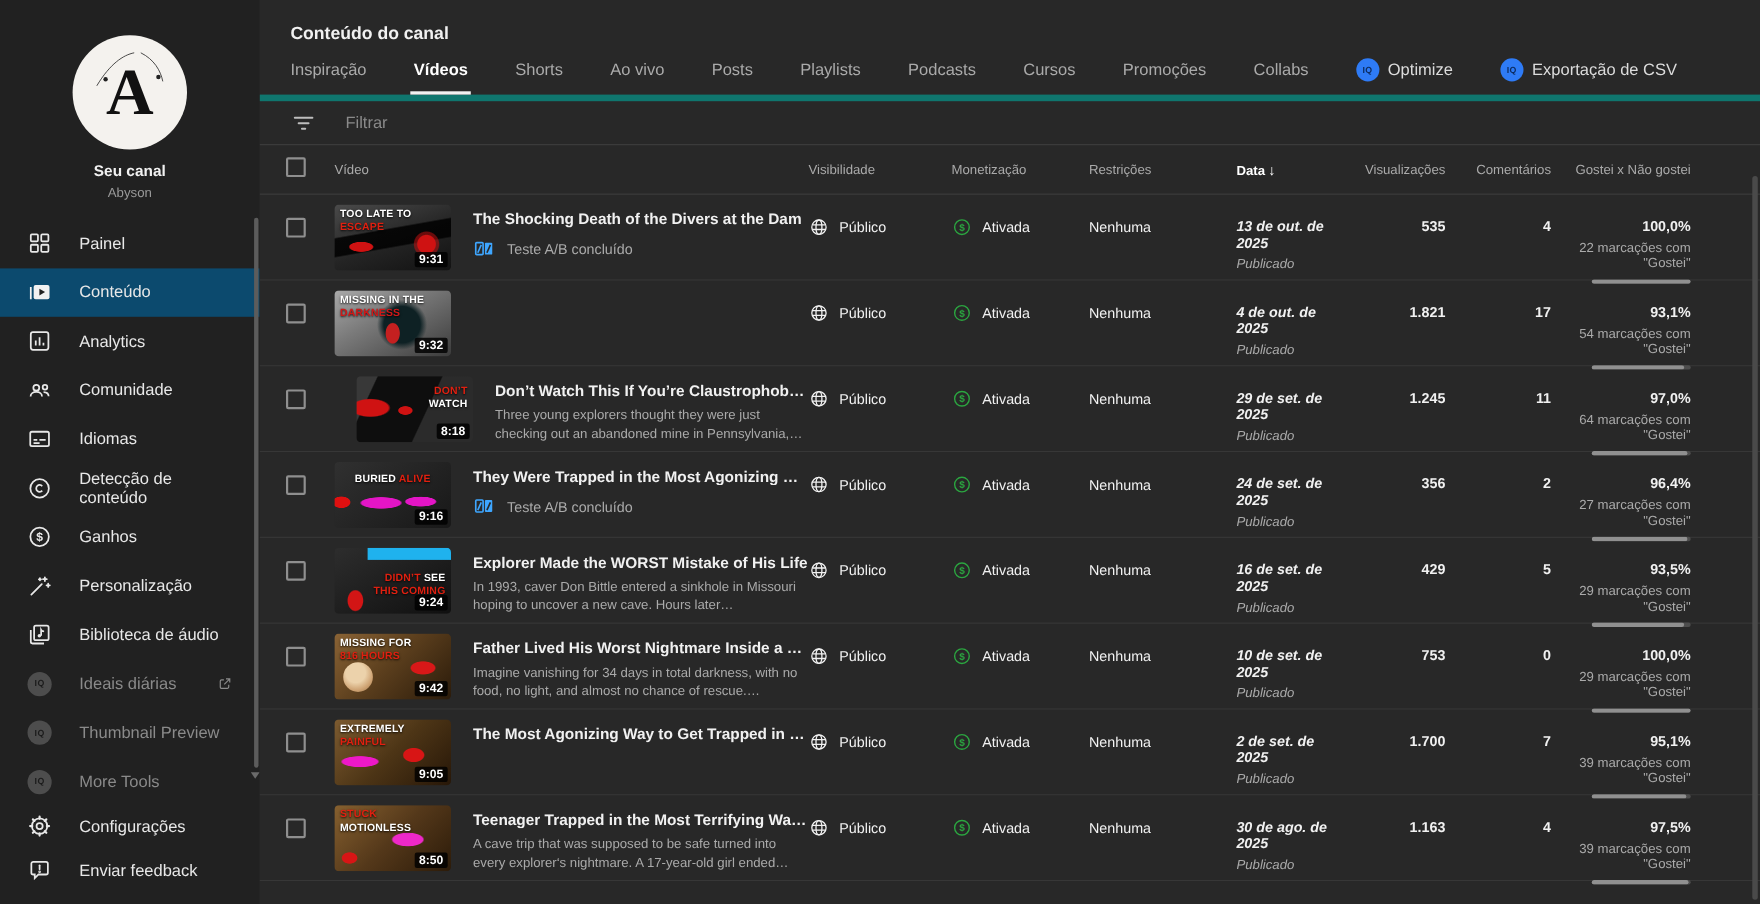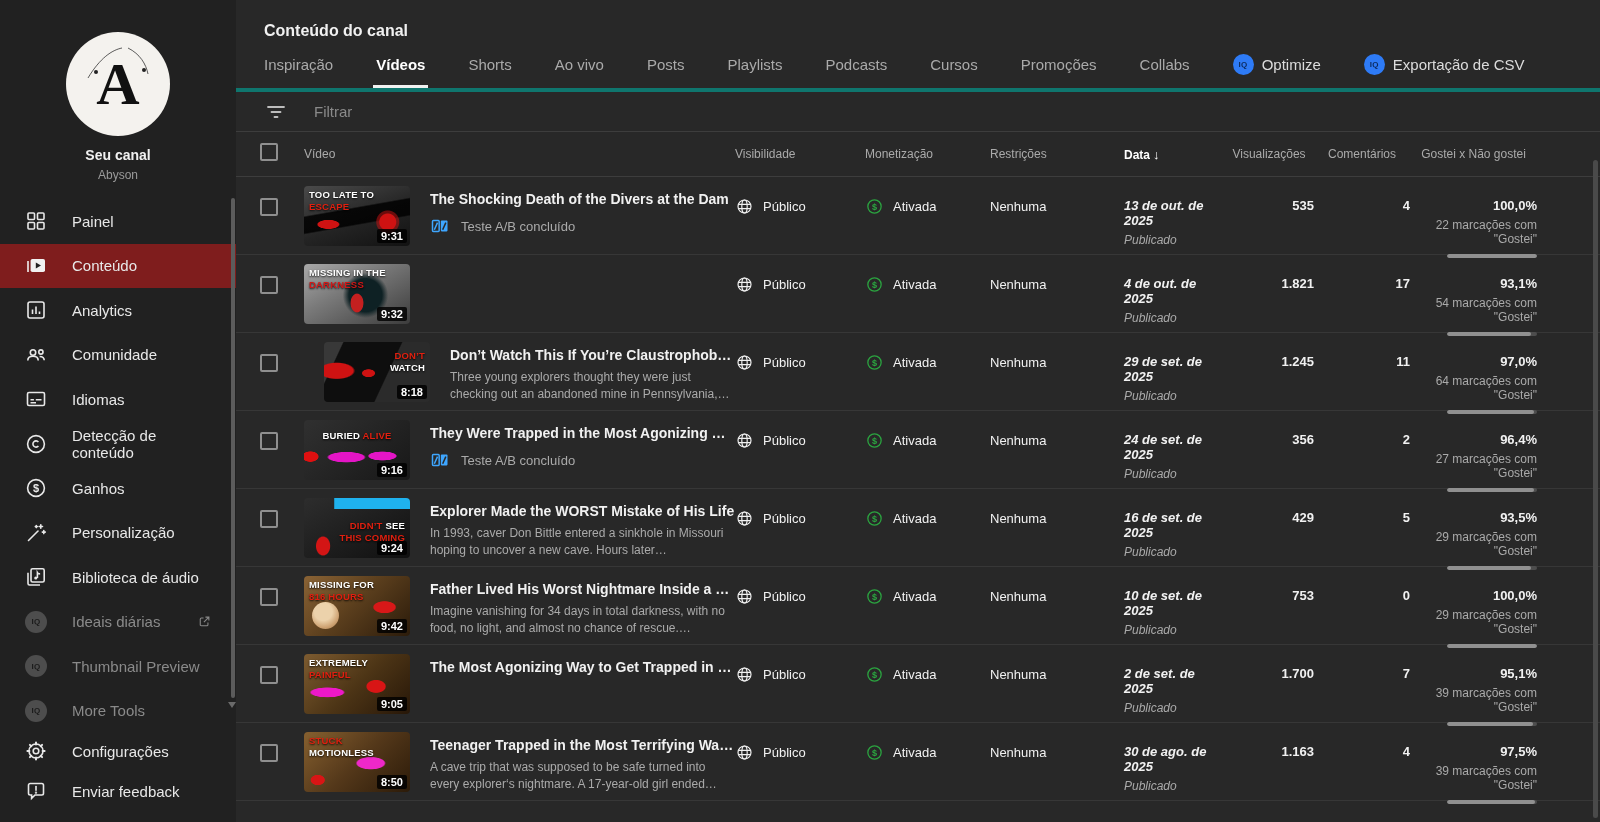--- a/index.html
+++ b/index.html
@@ -12,57 +12,57 @@
   .channel { text-align:center; padding-top:32px; }
   .avatar { width:104px; height:104px; border-radius:50%; background:#f4f2ee; margin:0 auto;
     display:flex; align-items:center; justify-content:center; position:relative; }
   .avatar-letter { font-family:"Liberation Serif", serif; font-size:60px; font-weight:bold; color:#111; line-height:1; }
   .avatar-rope { position:absolute; inset:0; }
   .channel-name { margin-top:11px; font-size:14px; font-weight:bold; color:#f1f1f1; }
   .channel-handle { margin-top:5px; font-size:12px; color:#9a9a9a; }
   .nav { margin-top:17px; }
   .nav-item { height:44.5px; display:flex; align-items:center; padding:0 24px; gap:24px;
     font-size:15px; color:#e8e8e8; cursor:pointer; }
-  .nav-item.selected { background:#7f1d1d; }
+  .nav-item.selected { background:#0c4a6e; }
   .nav-item.muted { color:#8a8a8a; }
   .nav-item.compact { height:36px; }
   .nav-icon { width:24px; height:24px; flex:none; display:flex; align-items:center; justify-content:center; }
   .nav-icon svg { width:24px; height:24px; }
   .ext-icon { margin-left:auto; display:flex; }
   .iq-badge { width:22px; height:22px; border-radius:50%; background:#4d4d4d; display:flex;
     align-items:center; justify-content:center; flex:none; }
   .iq-badge::before { content:"IQ"; font-size:8px; font-weight:bold; color:#1b1b1b; letter-spacing:.3px; }
   .iq-badge.blue { background:#2e7bf6; width:21px; height:21px; }
   .iq-badge.blue::before { color:#0b2a5e; }
   .side-scroll-thumb { position:absolute; right:1px; top:198px; width:4px; height:500px;
     background:#5c5c5c; border-radius:2px; }
   .side-scroll-arrow { position:absolute; right:0; top:702px; width:0; height:0;
     border-left:4px solid transparent; border-right:4px solid transparent; border-top:6px solid #6a6a6a; }
 
   
   .main { position:relative; flex:1; height:822px; overflow:hidden; background:#282828; }
   .page-title { padding:22px 28px 0 28px; font-size:16px; font-weight:bold; color:#f1f1f1; }
-  .tabs { display:flex; align-items:center; height:51px; padding:0 28px; border-bottom:4px solid #0f766e; margin-top:1px; }
+  .tabs { display:flex; align-items:center; height:51px; padding:0 28px; border-bottom:6px solid #0f766e; margin-top:1px; }
   .tab { position:relative; height:100%; display:flex; align-items:center; gap:8px;
     margin-right:43px; font-size:15px; color:#aaaaaa; cursor:pointer; white-space:nowrap; }
   .tab.active { color:#ffffff; font-weight:bold; }
   .tab.active::after { content:""; position:absolute; left:-3px; right:-3px; bottom:0; height:3px; background:#f1f1f1; }
   .tab.badged { color:#dcdcdc; }
 
   .filter-bar { display:flex; align-items:center; height:40px; padding:0 28px; border-bottom:1px solid #3d3d3d; }
   .filter-icon { display:flex; width:24px; }
   .filter-input { background:transparent; border:none; outline:none; margin-left:26px;
     font-size:15px; color:#f1f1f1; width:400px; font-family:"Liberation Sans", sans-serif; }
   .filter-input::placeholder { color:#8a8a8a; }
 
   .tgrid { display:grid; grid-template-columns:44px minmax(0,1fr) 130px 125px 134px 100px 90px 96px 127px;
     padding:0 63px 0 24px; }
   .thead { height:45px; align-items:center; border-bottom:1px solid #3d3d3d; }
   .hcell { font-size:12px; color:#aaaaaa; }
-  .hcell.right { text-align:center; }
+  .hcell.right { text-align:right; }
   .hcell.sorted { color:#ffffff; font-weight:bold; }
   .sort-arrow { font-size:13px; margin-left:3px; }
 
   .checkbox { width:18px; height:18px; border:2px solid #8f8f8f; border-radius:2px; display:inline-block; }
 
   .trow { height:78px; border-bottom:1px solid #373737; align-items:start; }
   .c-check { padding-top:21px; }
   .thead .c-check { padding-top:0; }
   .c-video { display:flex; gap:20px; padding-top:9px; min-width:0; }
   .thumb { position:relative; width:106px; height:60px; border-radius:4px; flex:none; overflow:hidden; cursor:pointer; }

